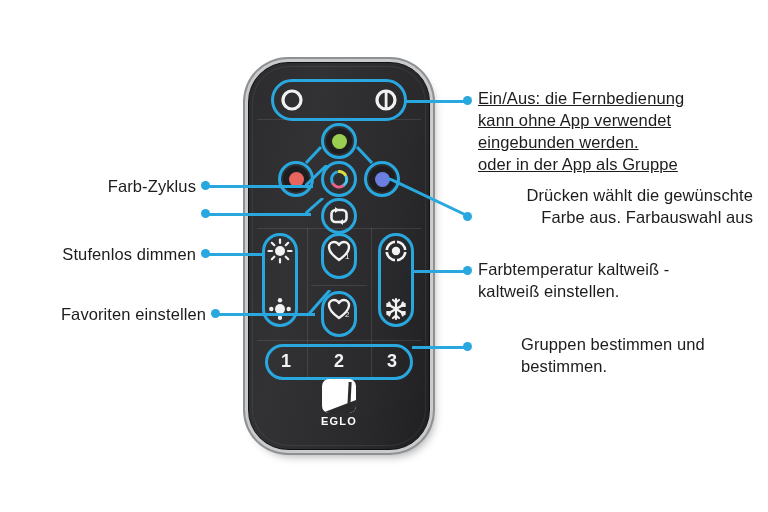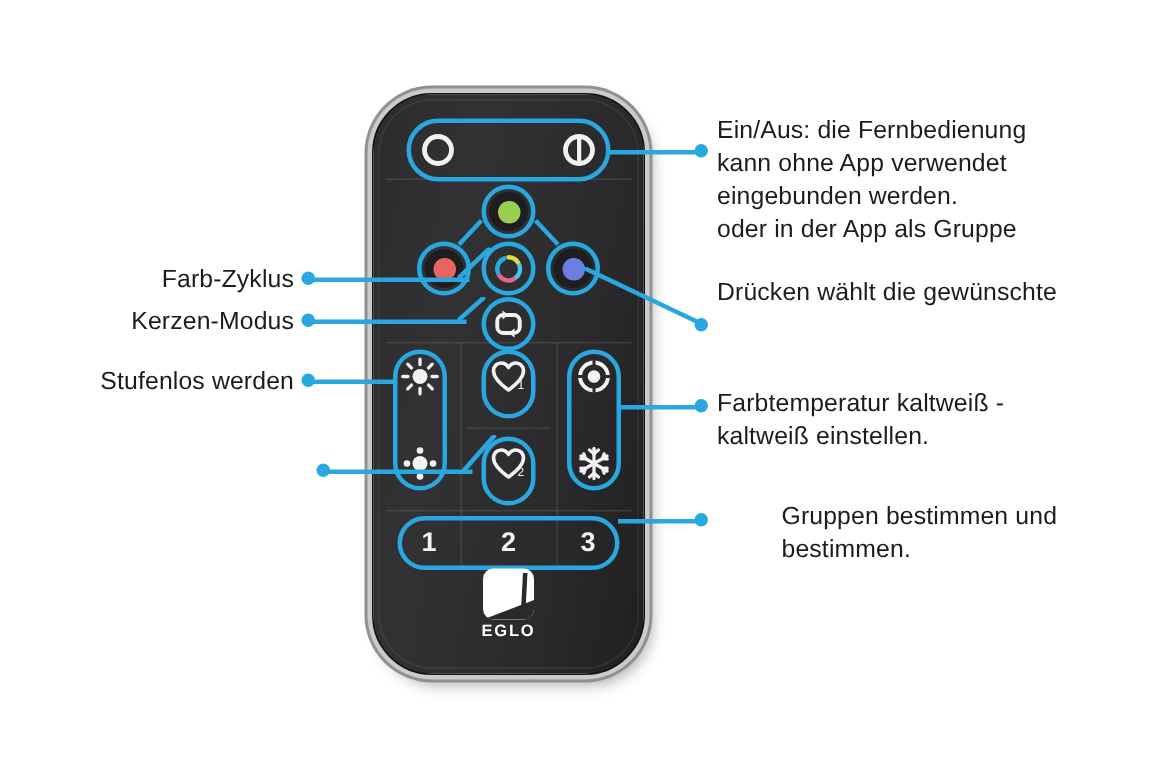--- a/index.html
+++ b/index.html
@@ -259,36 +259,37 @@
   <div class="knob" style="left:201px;top:249px;"></div>
 
   <div class="lead" style="left:215px;top:313px;width:100px;"></div>
   <svg style="position:absolute;left:308px;top:290px;width:30px;height:28px;">
     <line x1="0" y1="25" x2="22" y2="0" stroke="#29a8e0" stroke-width="3"></line>
   </svg>
   <div class="knob" style="left:211px;top:309px;"></div>
 
   <div class="cap r" style="left:20px;top:175px;width:176px;">Farb-Zyklus</div>
 
-  <div class="cap r" style="left:20px;top:203px;width:176px;">Kerzen-Modus</div>
-
-  <div class="cap r" style="left:20px;top:243px;width:176px;">Stufenlos werden</div>
+
+  <div class="cap r" style="left:20px;top:243px;width:176px;">Stufenlos dimmen</div>
 
   <div class="cap r" style="left:12px;top:303px;width:194px;">
-  </div>
-
-  <div class="cap l" style="left:478px;top:76px;width:270px;">
+    <div>Favoriten einstellen</div>
+  </div>
+
+  <div class="cap l" style="left:478px;top:87px;width:270px;text-decoration:underline;">
     <div>Ein/Aus:  die Fernbedienung</div>
     <div>kann ohne App verwendet</div>
     <div>eingebunden werden.</div>
     <div>oder in der App als Gruppe</div>
   </div>
 
-  <div class="cap l" style="left:478px;top:184px;width:275px;">
+  <div class="cap l" style="left:478px;top:184px;width:275px;text-align:right;">
     <div>Drücken wählt die gewünschte</div>
+    <div>Farbe aus. Farbauswahl aus</div>
   </div>
 
   <div class="cap l" style="left:478px;top:258px;width:270px;">
     <div>Farbtemperatur kaltweiß -</div>
     <div>kaltweiß einstellen.</div>
   </div>
 
   <div class="cap l" style="left:478px;top:333px;width:270px;margin-left:43px;">
     <div>Gruppen bestimmen und</div>
     <div>bestimmen.</div>

